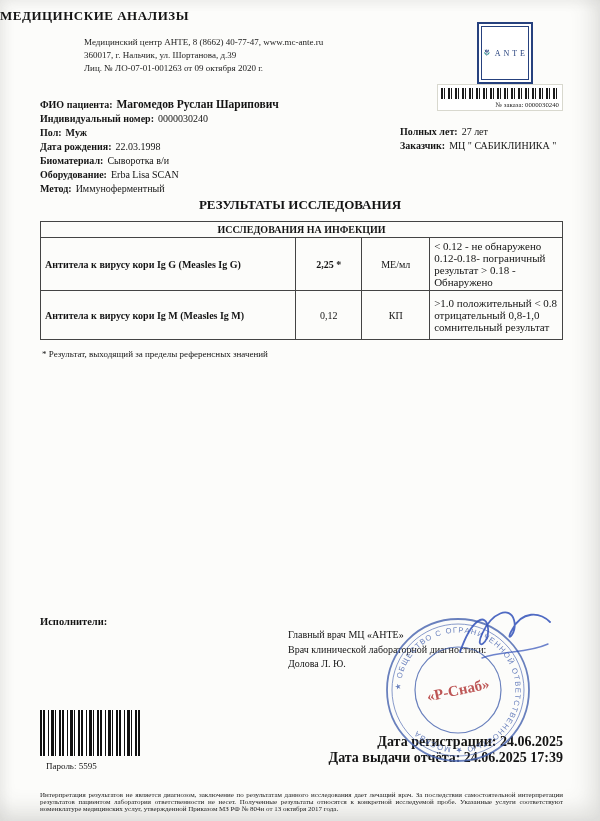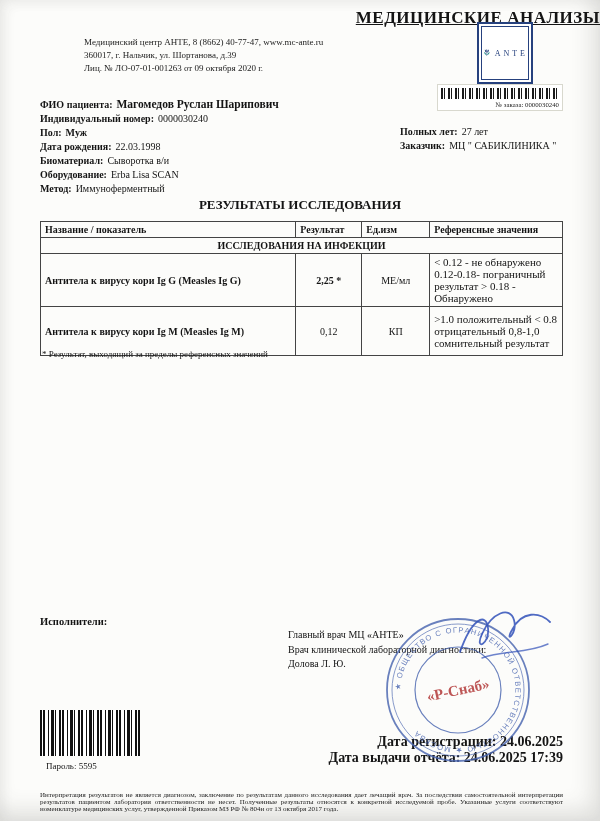--- a/index.html
+++ b/index.html
@@ -5,21 +5,21 @@
   html,body{margin:0;padding:0;background:#cfcfc9;}
   .page{
     position:relative;width:600px;height:821px;margin:0 auto;
     background:#fcfcfa;color:#141414;overflow:hidden;
     font-family:"Liberation Serif", serif;
   }
   .page::after{
     content:'';position:absolute;inset:0;pointer-events:none;
     box-shadow:inset -7px -10px 22px rgba(70,70,60,.16), inset 4px 3px 12px rgba(70,70,60,.06);
   }
-  .doc-title{position:absolute;top:8px;left:0;right:0;text-align:right;font-weight:bold;font-size:17px;letter-spacing:.5px;text-decoration:underline;}
+  .doc-title{position:absolute;top:8px;left:0;right:0;text-align:left;font-weight:bold;font-size:13px;letter-spacing:.5px;}
   .clinic-info{position:absolute;top:36px;left:44px;font-size:9px;line-height:13px;color:#222;margin-left:40px;}
   
   .logo{position:absolute;top:22px;left:477px;width:56px;height:62px;border:2px solid #26417e;background:#fff;box-sizing:border-box;padding:2px;}
   .logo-inner{width:100%;height:100%;border:1px solid #26417e;box-sizing:border-box;display:flex;flex-direction:row;align-items:center;justify-content:center;}
   .logo-text{font-size:8px;letter-spacing:3px;color:#26417e;padding-left:3px;margin-top:1px;}
   
   .order-box{position:absolute;top:84px;left:437px;width:126px;border:1px solid #d8d8ce;padding:3px 3px 2px;box-sizing:border-box;background:#fff;}
   .order-barcode{width:118px;height:11px;margin:0 auto;
     background:repeating-linear-gradient(90deg,#1a1a1a 0 2px,#fff 2px 3px,#1a1a1a 3px 4px,#fff 4px 7px,#1a1a1a 7px 9px,#fff 9px 10px,#1a1a1a 10px 11px,#fff 11px 14px);}
   .order-number{font-size:6.8px;text-align:right;margin-top:2px;color:#222;}
@@ -103,26 +103,20 @@
   <div class="results-title">РЕЗУЛЬТАТЫ ИССЛЕДОВАНИЯ</div>
 
   <table class="results">
     <colgroup>
         <col style="width:256px">
         <col style="width:66px">
         <col style="width:68px">
         <col style="width:133px">
       </colgroup>
     <tbody>
-        <tr>
-      <th>Название / показатель</th>
-      <th class="c">Результат</th>
-      <th class="c">Ед.изм</th>
-      <th class="c">Референсные значения</th>
-    </tr>
     <tr class="section-row">
       <td colspan="4">ИССЛЕДОВАНИЯ НА ИНФЕКЦИИ</td>
     </tr>
     <tr>
       <td class="name-cell">Антитела к вирусу кори Ig G (Measles Ig G)</td>
       <td class="c bold">2,25 *</td>
       <td class="c">МЕ/мл</td>
       <td class="ref-cell">&lt; 0.12 - не обнаружено 0.12-0.18- пограничный результат &gt; 0.18 - Обнаружено</td>
     </tr>
     <tr>

